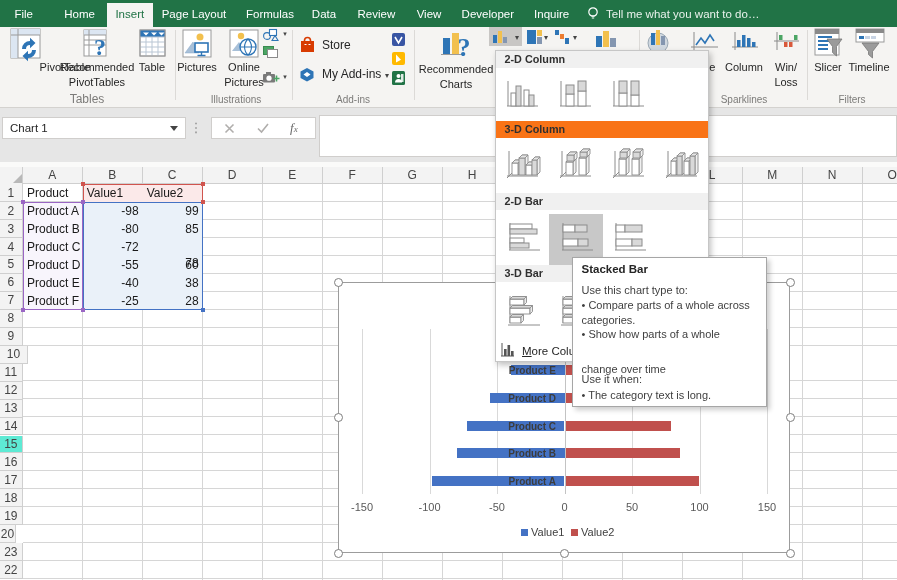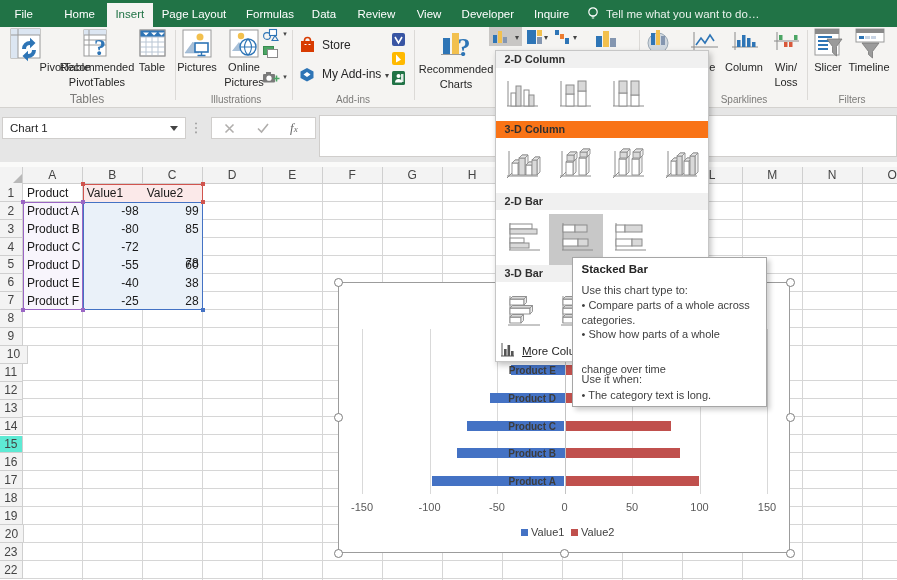--- a/index.html
+++ b/index.html
@@ -312,21 +312,21 @@
   </div>
 <div style="left:0px;top:471.4px;width:22.7px;height:17.95px;background:#f3f3f3;border-right:1px solid #cfcfcf;border-bottom:1px solid #cfcfcf;">
     <span style="position:absolute;left:50%;top:50%;transform:translate(-50%,-50%);font-size:12px;color:#444;">17</span>
   </div>
 <div style="left:0px;top:489.34999999999997px;width:22.7px;height:17.95px;background:#f3f3f3;border-right:1px solid #cfcfcf;border-bottom:1px solid #cfcfcf;">
     <span style="position:absolute;left:50%;top:50%;transform:translate(-50%,-50%);font-size:12px;color:#444;">18</span>
   </div>
 <div style="left:0px;top:507.29999999999995px;width:22.7px;height:17.95px;background:#f3f3f3;border-right:1px solid #cfcfcf;border-bottom:1px solid #cfcfcf;">
     <span style="position:absolute;left:50%;top:50%;transform:translate(-50%,-50%);font-size:12px;color:#444;">19</span>
   </div>
-<div style="left:0px;top:525.25px;width:24px;height:17.95px;background:#f3f3f3;border-right:1px solid #cfcfcf;border-bottom:1px solid #cfcfcf;">
+<div style="left:0px;top:525.25px;width:16px;height:17.95px;background:#f3f3f3;border-right:1px solid #cfcfcf;border-bottom:1px solid #cfcfcf;">
     <span style="position:absolute;left:50%;top:50%;transform:translate(-50%,-50%);font-size:12px;color:#444;">20</span>
   </div>
 <div style="left:0px;top:543.2px;width:22.7px;height:17.95px;background:#f3f3f3;border-right:1px solid #cfcfcf;border-bottom:1px solid #cfcfcf;">
     <span style="position:absolute;left:50%;top:50%;transform:translate(-50%,-50%);font-size:12px;color:#444;">23</span>
   </div>
 <div style="left:0px;top:561.15px;width:22.7px;height:17.95px;background:#f3f3f3;border-right:1px solid #cfcfcf;border-bottom:1px solid #cfcfcf;">
     <span style="position:absolute;left:50%;top:50%;transform:translate(-50%,-50%);font-size:12px;color:#444;">22</span>
   </div>
 <div style="left:22.7px;top:184.2px;width:874.3px;height:395.8px;background-image:repeating-linear-gradient(to right,transparent 0,transparent 59.0px,#d6d6d6 59.0px,#d6d6d6 60.0px),repeating-linear-gradient(to bottom,transparent 0,transparent 16.95px,#d6d6d6 16.95px,#d6d6d6 17.95px);"></div>
 <div style="left:82.7px;top:184.2px;width:120.0px;height:17.95px;background:#fbe9e9;"></div>

